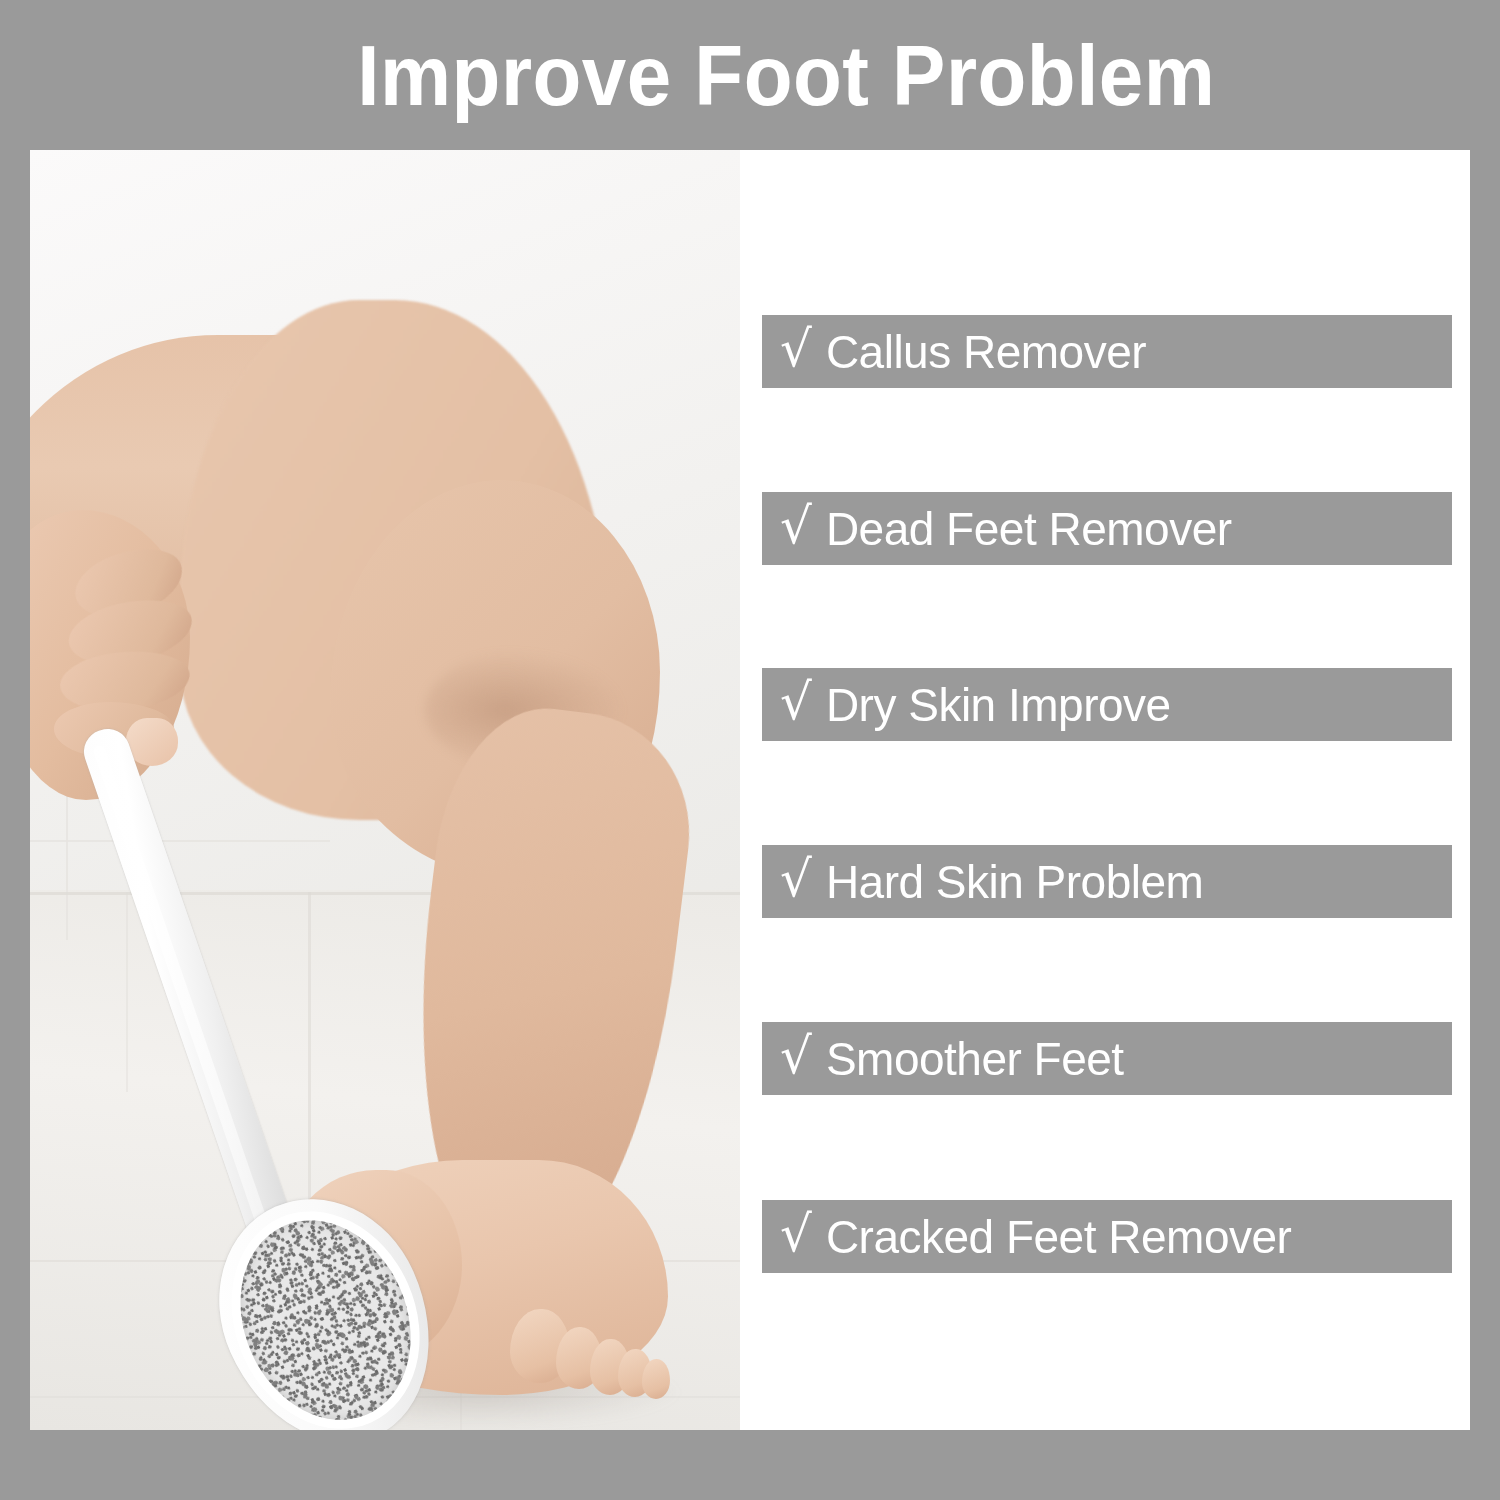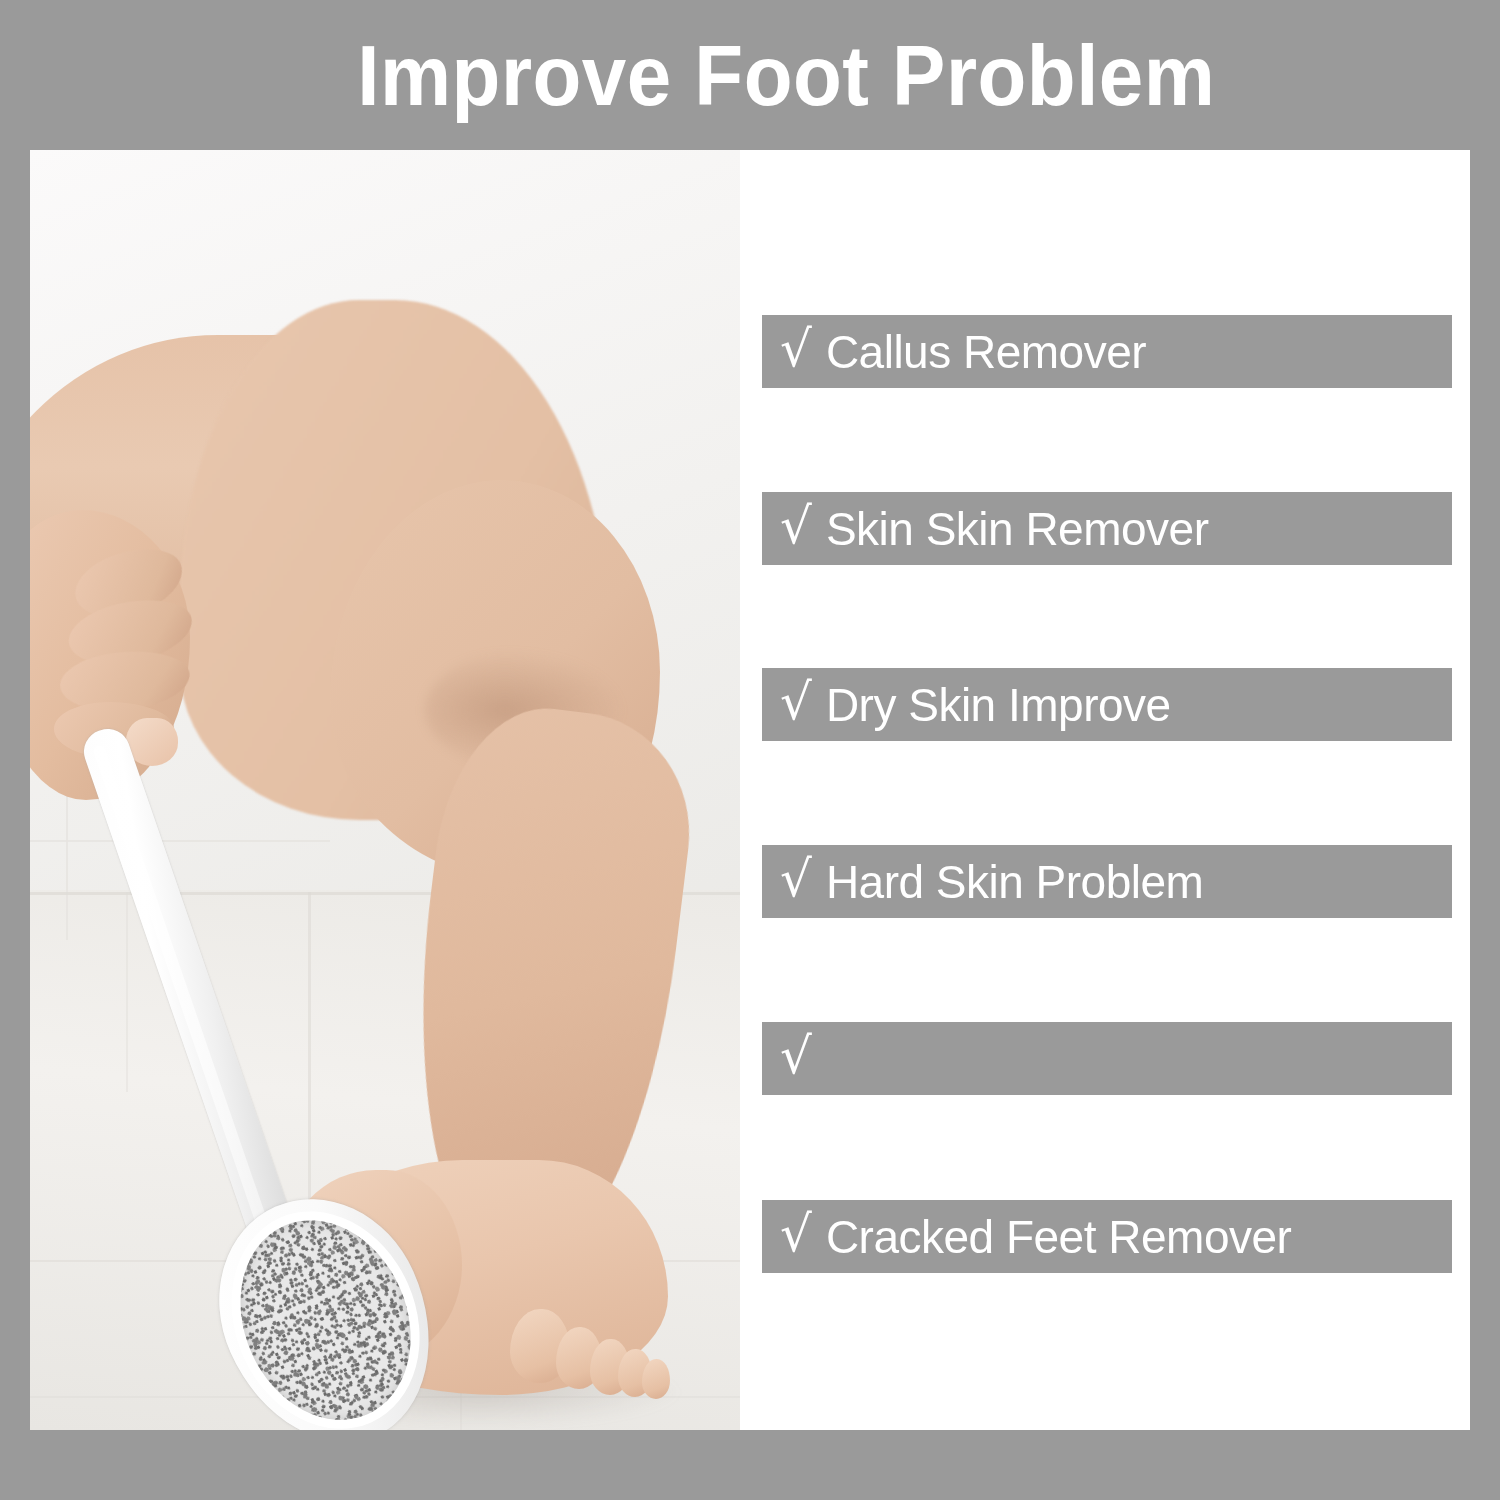--- a/index.html
+++ b/index.html
@@ -416,35 +416,36 @@
 
     <div class="features">
 
       <div class="feature-row r1">
         <span class="check">√</span>
         <span class="feature-label">Callus Remover</span>
       </div>
 
       <div class="feature-row r2">
         <span class="check">√</span>
-        <span class="feature-label">Skin Skin Remover</span>
+        <span class="feature-label">Dead Feet Remover</span>
       </div>
 
       <div class="feature-row r3">
         <span class="check">√</span>
         <span class="feature-label">Dry Skin Improve</span>
       </div>
 
       <div class="feature-row r4">
         <span class="check">√</span>
         <span class="feature-label">Hard Skin Problem</span>
       </div>
 
       <div class="feature-row r5">
         <span class="check">√</span>
+        <span class="feature-label">Smoother Feet</span>
       </div>
 
       <div class="feature-row r6">
         <span class="check">√</span>
         <span class="feature-label">Cracked Feet Remover</span>
       </div>
 
     </div>
   </div>
 </div>

